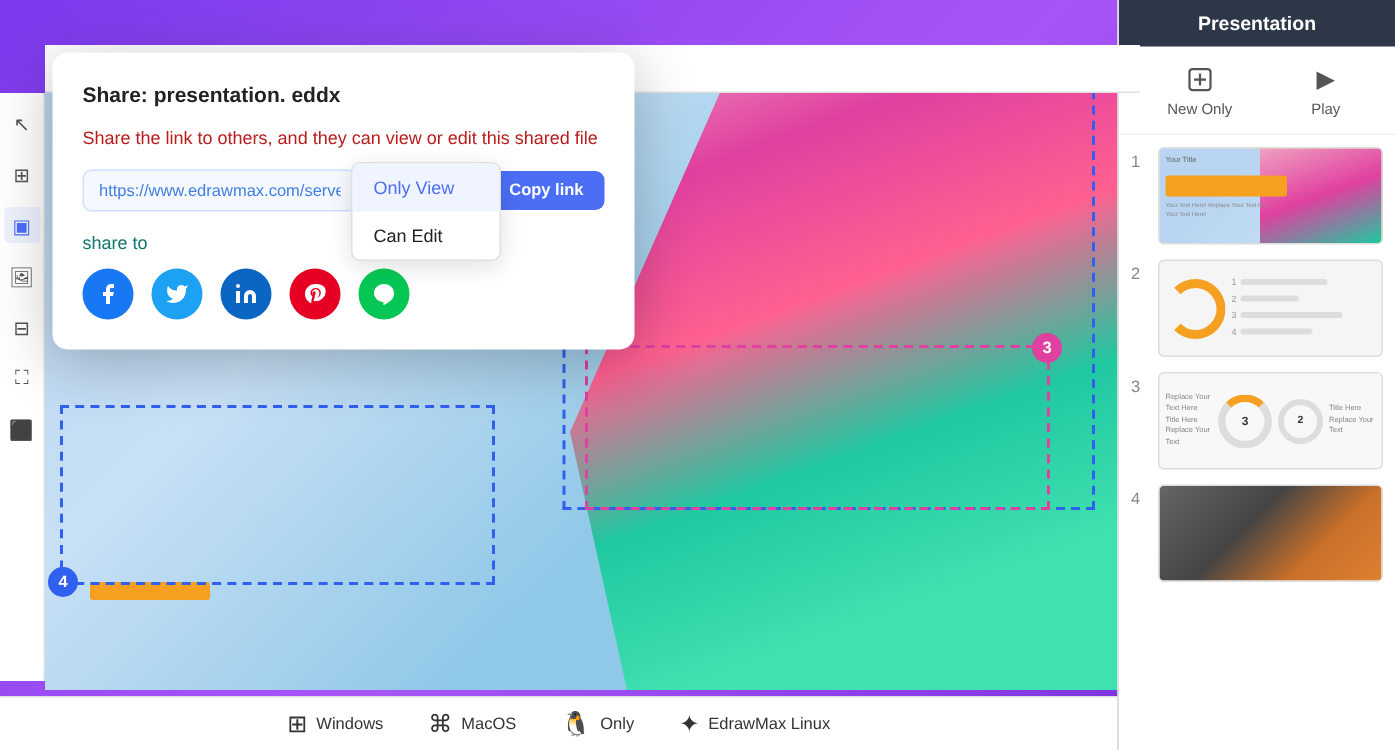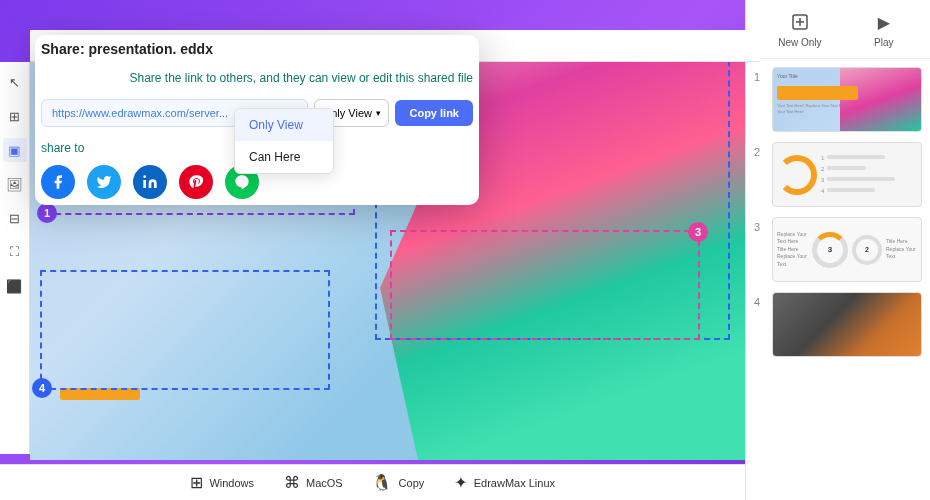--- a/index.html
+++ b/index.html
@@ -240,41 +240,40 @@
 
     .thumb-4 {
       background: linear-gradient(135deg, #888 0%, #555 50%, #f5a020 100%);
     }
 
     
     .share-dialog {
       position: absolute;
       top: 35px;
       left: 35px;
-      width: 444px;
+      width: 388px;
       background: white;
       border-radius: 10px;
       box-shadow: 0 8px 40px rgba(0,0,0,0.25);
-      padding: 6px;
+      padding: 20px;
       z-index: 100;
     }
 
     .dialog-title {
       font-size: 14px;
       font-weight: 600;
       color: #222;
       margin-bottom: 12px;
     }
 
     .dialog-desc {
       font-size: 12px;
-      color: #0f766e;
+      color: #b91c1c;
       margin-bottom: 12px;
       line-height: 1.5;
-      text-align: right;
     }
 
     .link-row {
       display: flex;
       gap: 6px;
       margin-bottom: 14px;
       align-items: center;
     }
 
     .link-input {
@@ -475,29 +474,30 @@
   <div class="bottom-platform">
     <span class="platform-icon">⊞</span>
     <span>Windows</span>
   </div>
   <div class="bottom-platform">
     <span class="platform-icon">⌘</span>
     <span>MacOS</span>
   </div>
   <div class="bottom-platform">
     <span class="platform-icon">🐧</span>
-    <span>Copy</span>
+    <span>Only</span>
   </div>
   <div class="bottom-platform">
     <span class="platform-icon">✦</span>
     <span>EdrawMax Linux</span>
   </div>
 </div>
 
 <div class="right-panel">
+  <div class="right-panel-header">Presentation</div>
 
   <div class="right-panel-actions">
     <div class="panel-action">
       <div class="panel-action-icon">
         <svg width="20" height="20" viewBox="0 0 20 20" fill="none">
           <rect x="3" y="3" width="14" height="14" rx="2" stroke="#555" stroke-width="1.5"></rect>
           <line x1="10" y1="6" x2="10" y2="14" stroke="#555" stroke-width="1.5"></line>
           <line x1="6" y1="10" x2="14" y2="10" stroke="#555" stroke-width="1.5"></line>
         </svg>
       </div>
@@ -605,14 +605,14 @@
     <div class="social-icon social-line">
       <svg width="16" height="16" viewBox="0 0 24 24" fill="white">
           <path d="M12 2C6.48 2 2 6.03 2 11.04c0 4.5 3.66 8.25 8.6 8.93.33.07.79.22.9.5.1.26.07.67.03.93l-.15.9c-.04.26-.2 1.03.88.56 1.07-.47 5.82-3.44 7.94-5.89C21.37 15.4 22 13.29 22 11.04 22 6.03 17.52 2 12 2z"></path>
         </svg>
     </div>
   </div>
 </div>
 
 <div class="dropdown-menu">
   <div class="dropdown-item active">Only View</div>
-  <div class="dropdown-item">Can Here</div>
+  <div class="dropdown-item">Can Edit</div>
 </div>
 
 </body></html>

